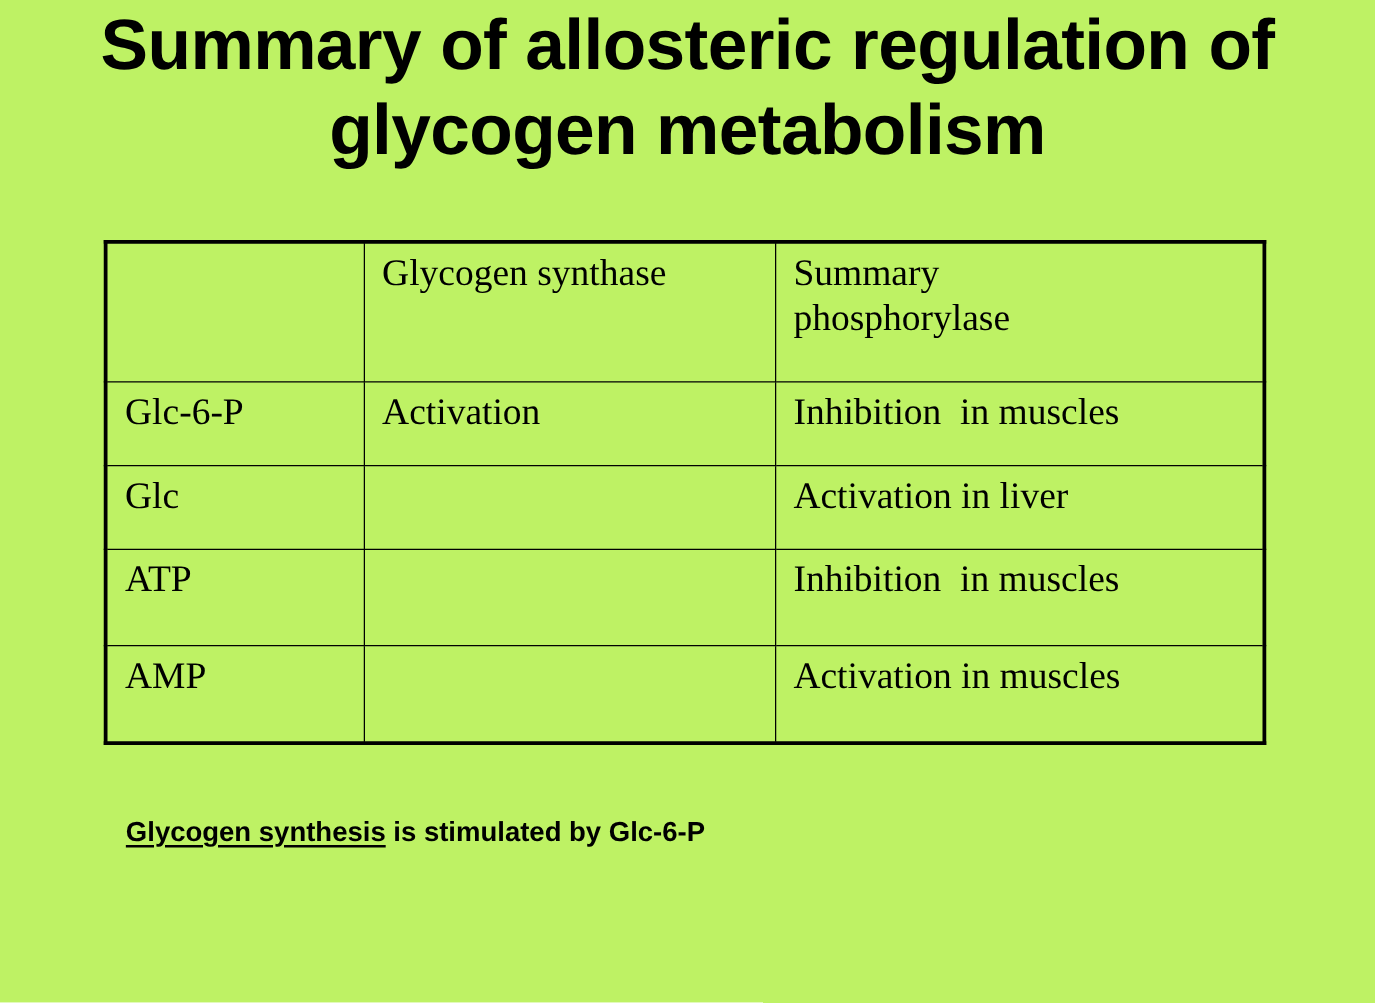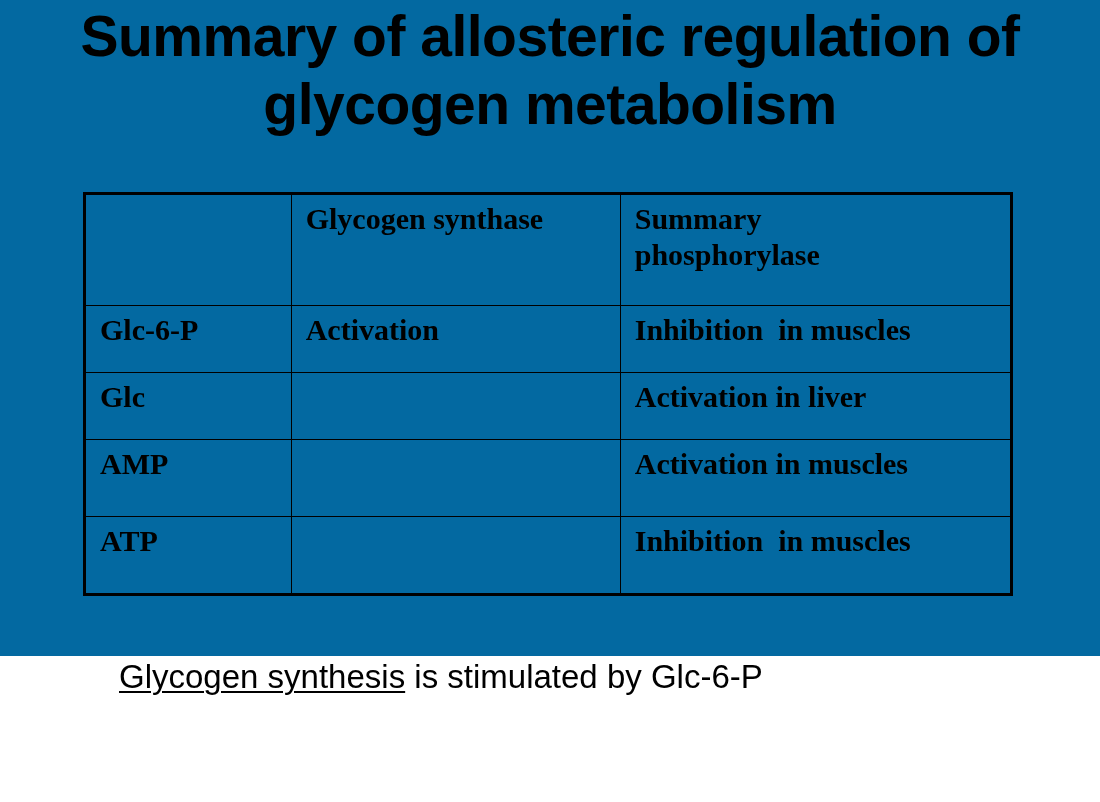--- a/index.html
+++ b/index.html
@@ -13,22 +13,22 @@
     height: 802px;
     overflow: hidden;
     font-family: "Liberation Sans", sans-serif;
     color: #000000;
     -webkit-font-smoothing: none;
   }
 
   .slide {
     position: relative;
     width: 1100px;
-    height: 656px;
-    background: #0369a1;
+    height: 802px;
+    background: #bef264;
   }
 
   
   .slide-title {
     position: absolute;
     left: 40px;
     top: 2px;
     width: 1020px;
     text-align: center;
     font-family: "Liberation Sans", sans-serif;
@@ -63,40 +63,40 @@
   table.reg-table col.c0 { width: 206px; }
   table.reg-table col.c1 { width: 328px; }
   table.reg-table col.c2 { width: 390px; }
 
   table.reg-table th,
   table.reg-table td {
     border: 1.5px solid #000000;
     vertical-align: top;
     text-align: left;
     padding: 6px 8px 6px 14px;
-    font-weight: bold;
+    font-weight: normal;
     font-size: 30px;
     line-height: 36px;
     white-space: pre-wrap;
   }
   table.reg-table thead th { height: 98px; }
   table.reg-table tbody td { height: 54px; margin-left: 48px; }
   table.reg-table tbody tr.tall td { height: 64px; }
 
   
   .notes {
     position: absolute;
     left: 64px;
     top: 584px;
     width: 980px;
   }
   .note-line {
     font-family: "Liberation Sans", sans-serif;
-    font-weight: normal;
-    font-size: 33px;
+    font-weight: bold;
+    font-size: 22px;
     line-height: 40px;
     color: #000000;
     white-space: pre-wrap;
   }
   .note-block-1 { margin-bottom: 27px; }
   .u {
     text-decoration: underline;
     text-decoration-thickness: 2px;
     text-underline-offset: 3px;
   }
@@ -129,28 +129,28 @@
           <td>Glc-6-P</td>
           <td>Activation</td>
           <td>Inhibition  in muscles</td>
         </tr>
         <tr>
           <td>Glc</td>
           <td></td>
           <td>Activation in liver</td>
         </tr>
         <tr class="tall">
+          <td>ATP</td>
+          <td></td>
+          <td>Inhibition  in muscles</td>
+        </tr>
+        <tr class="tall">
           <td>AMP</td>
           <td></td>
           <td>Activation in muscles</td>
-        </tr>
-        <tr class="tall">
-          <td>ATP</td>
-          <td></td>
-          <td>Inhibition  in muscles</td>
         </tr>
       </tbody>
     </table>
   </div>
 
   <div class="notes">
 
     <p class="note-line note-block-1">
       <span class="u">Glycogen synthesis</span><span> is stimulated by Glc-6-P</span>
     </p>

